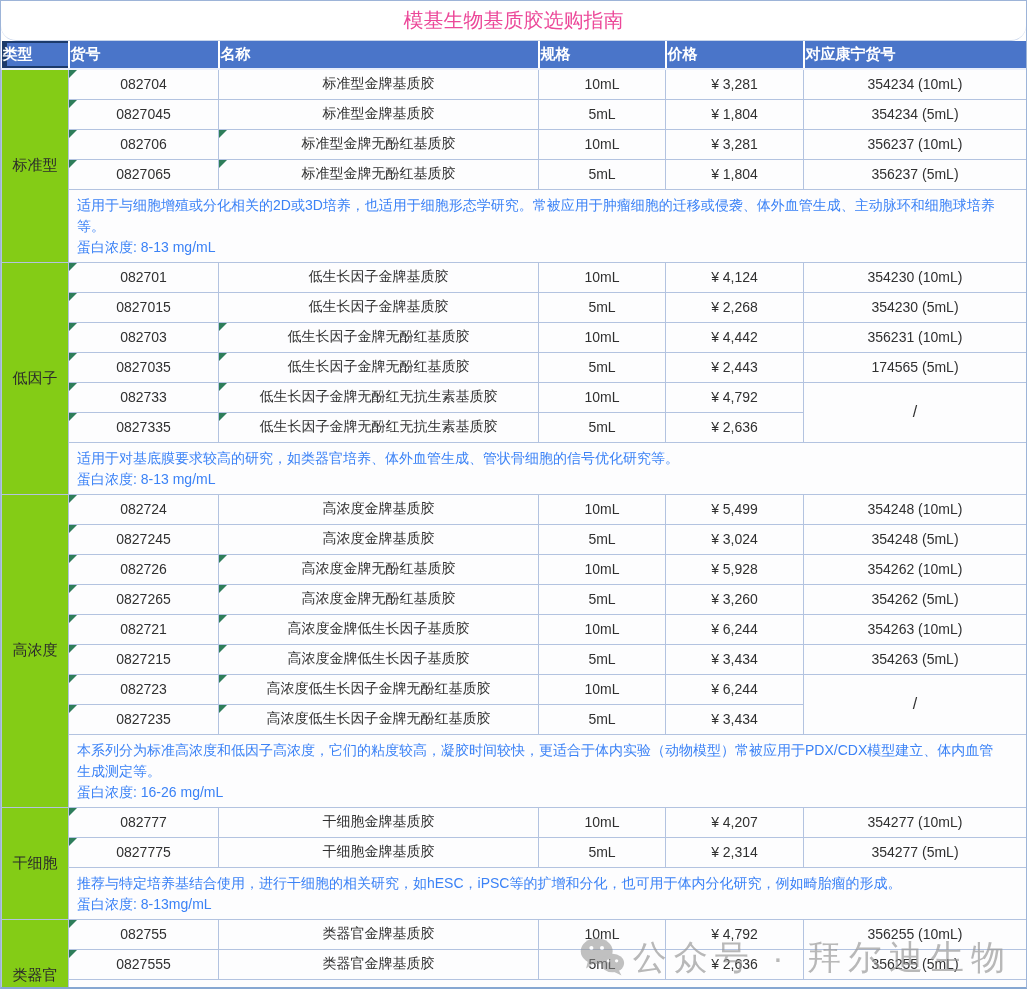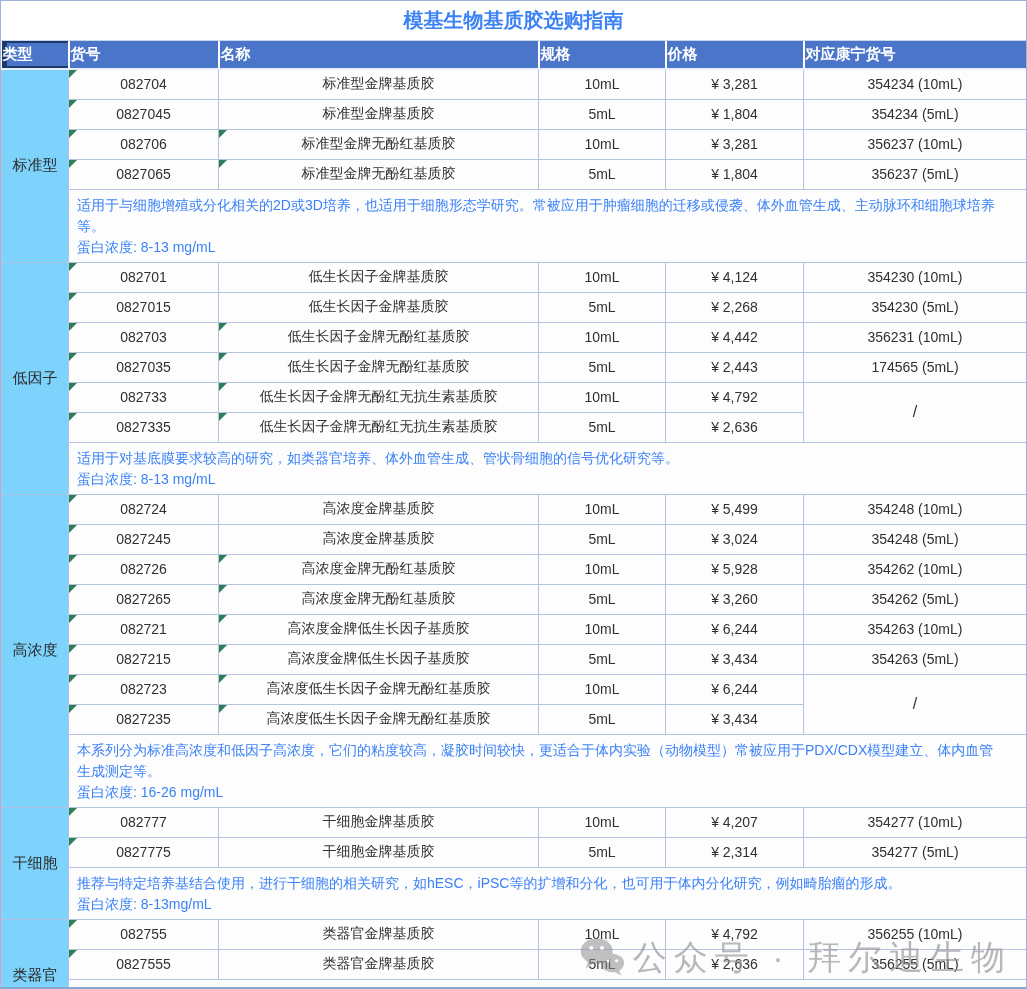--- a/index.html
+++ b/index.html
@@ -8,23 +8,24 @@
     width:1027px; height:989px;
     box-sizing:border-box;
     border:1px solid #9db4d8;
     border-bottom:2px solid #86a7d2;
     overflow:hidden;
     background:#fff;
   }
   .title {
     height:39px; line-height:39px;
     text-align:center;
-    font-size:20px; font-weight:bold; color:#3b82f6;
+    font-size:20px; font-weight:normal; color:#ec4899;
     border-bottom:1px solid #c7d4ea;
     background:#fff;
+    border-radius:15px;
   }
   table { border-collapse:collapse; table-layout:fixed; width:1025px; }
   th, td { box-sizing:border-box; overflow:hidden; white-space:nowrap; }
   thead th {
     height:28px;
     background:#4a75c9;
     color:#fff; font-weight:bold; font-size:15px;
     border-right:2px solid #fff;
     border-bottom:2px solid #e8eefb;
     text-align:left;
@@ -36,21 +37,21 @@
   td {
     border:1px solid #b3c3e0;
     background:#fdfdfe;
     color:#303030;
     font-size:14px;
     text-align:center;
     height:30px;
     position:relative;
     padding:0 4px;
   }
-  td.type-cell { font-size:15px; color:#2b2b2b; background:#7dd3fc; }
+  td.type-cell { font-size:15px; color:#2b2b2b; background:#84cc16; }
   td.desc-cell {
     height:52px;
     text-align:left;
     padding:5px 20px 4px 8px;
     line-height:21px;
     white-space:normal;
     font-size:14px;
     color:#3b82f6;
   }
   .flag {

